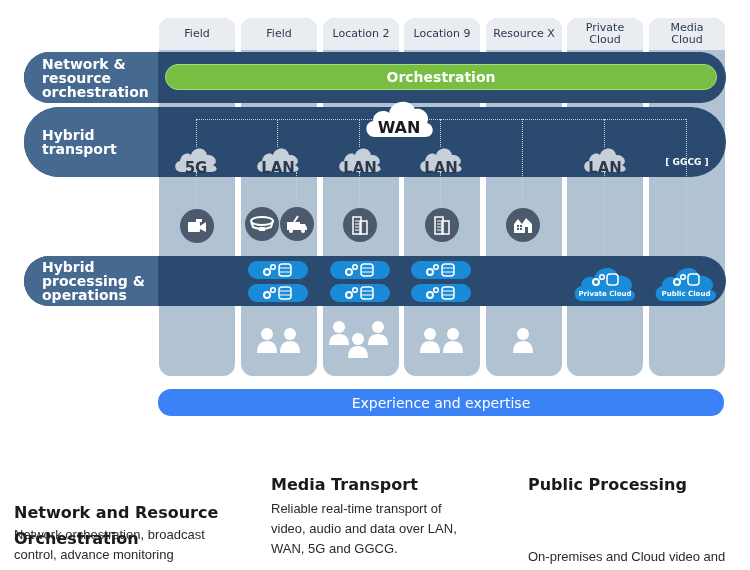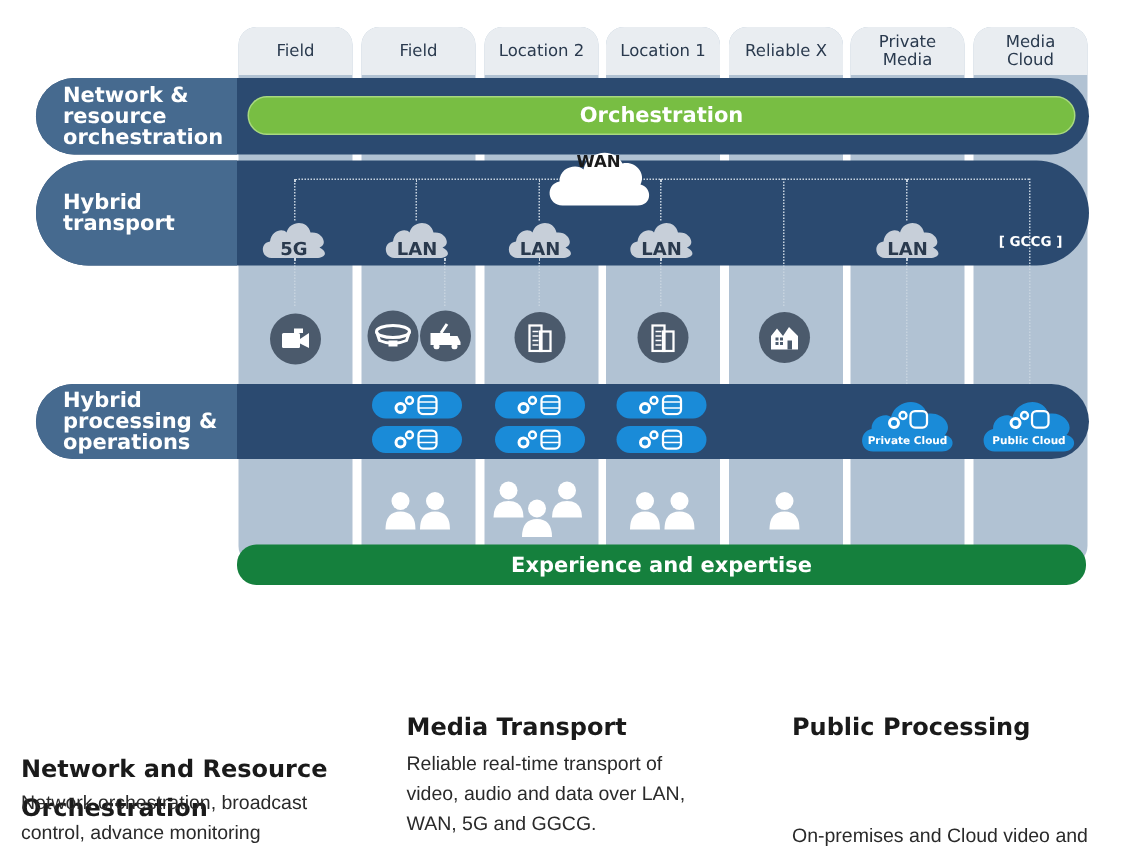--- a/index.html
+++ b/index.html
@@ -5,50 +5,50 @@
   html, body { margin:0; padding:0; background:#ffffff; }
   body { width:750px; height:570px; position:relative; overflow:hidden; font-family:"DejaVu Sans", sans-serif; }
   .abs { position:absolute; }
   .col { position:absolute; top:18px; height:358px; width:76px; background:#b1c2d3; border-radius:12px; }
   .col-head { position:absolute; left:0; right:0; top:0; height:32px; background:#e9edf1; border-radius:12px 12px 0 0; display:flex; align-items:center; justify-content:center; text-align:center; font-size:11px; line-height:12px; color:#2a3a4e; white-space:pre-line; }
   .band { position:absolute; left:24px; background:#2b4a70; }
   .band-label-bg { position:absolute; left:24px; width:134px; background:#466a8f; }
   .band-label { position:absolute; left:42px; color:#ffffff; font-weight:bold; font-size:14px; line-height:14px; white-space:pre-line; }
   .orch { position:absolute; left:165px; top:64px; width:552px; height:26px; background:#78be43; border-radius:13px; border:1px solid #a8d97f; color:#fff; font-weight:bold; font-size:14px; display:flex; align-items:center; justify-content:center; box-sizing:border-box; }
   .cloud { position:absolute; }
-  .cloud-text { position:absolute; left:0; right:0; text-align:center; font-weight:bold; font-size:12px; color:#2a3a4e; }
+  .cloud-text { position:absolute; left:0; right:0; text-align:center; font-weight:bold; font-size:15px; color:#2a3a4e; }
   .iconcirc { position:absolute; width:34px; height:34px; border-radius:50%; background:#4b5a6c; display:flex; align-items:center; justify-content:center; }
   .pill { position:absolute; width:60px; height:18px; background:#1a8bd8; border-radius:9px; display:flex; align-items:center; justify-content:center; }
-  .exp { position:absolute; left:158px; top:363px; width:566px; height:27px; background:#15803d; border-radius:13px; color:#fff; font-weight:bold; font-size:14px; display:flex; align-items:center; justify-content:center; }
+  .exp { position:absolute; left:158px; top:389px; width:566px; height:27px; background:#3b82f6; border-radius:13px; color:#fff; font-weight:normal; font-size:14px; display:flex; align-items:center; justify-content:center; }
   .sec-title { position:absolute; font-family:"DejaVu Sans", sans-serif; font-weight:bold; font-size:16px; line-height:26px; color:#1a1a1a; }
   .sec-body { position:absolute; font-family:"Liberation Sans", sans-serif; font-size:13px; line-height:20px; color:#2a2a2a; }
   .dot-v { position:absolute; width:0; border-left:1.5px dotted #c7d3df; }
   .dot-h { position:absolute; height:0; border-top:1.5px dotted #c7d3df; }
 </style>
 </head>
 <body>
 
 <div class="col" style="left:159px;">
     <div class="col-head">Field</div>
   </div>
 <div class="col" style="left:241px;">
     <div class="col-head">Field</div>
   </div>
 <div class="col" style="left:323px;">
     <div class="col-head">Location 2</div>
   </div>
 <div class="col" style="left:404px;">
-    <div class="col-head">Location 1</div>
+    <div class="col-head">Location 9</div>
   </div>
 <div class="col" style="left:486px;">
-    <div class="col-head">Reliable X</div>
+    <div class="col-head">Resource X</div>
   </div>
 <div class="col" style="left:567px;">
     <div class="col-head">Private
-Media</div>
+Cloud</div>
   </div>
 <div class="col" style="left:649px;">
     <div class="col-head">Media
 Cloud</div>
   </div>
 
 <div class="band" style="top:52px; width:702px; height:51px; border-radius:26px;"></div>
 <div class="band-label-bg" style="top:52px; height:51px; border-radius:26px 0 0 26px;"></div>
 <div class="band-label" style="top:57px;">Network &amp;
 resource
@@ -71,21 +71,21 @@
 <div class="dot-v" style="left:196px; top:172px; height:32px;"></div>
 <div class="dot-v" style="left:296px; top:172px; height:32px;"></div>
 <div class="dot-v" style="left:359px; top:172px; height:32px;"></div>
 <div class="dot-v" style="left:440px; top:172px; height:32px;"></div>
 <div class="dot-v" style="left:604px; top:172px; height:92px;"></div>
 
 <div class="cloud" style="left:361px; top:93px; width:76px; height:46px;">
   <svg width="76" height="46" viewBox="0 0 76 46">
       <path d="M14 44 C4 44 2 30 12 28 C12 18 24 16 28 20 C30 8 48 4 54 16 C62 14 70 22 66 30 C74 32 74 44 64 44 Z" fill="#ffffff"></path>
     </svg>
-  <div class="cloud-text" style="top:8px; font-size:11px; color:#1a1a1a;">WAN</div>
+  <div class="cloud-text" style="top:25px; font-size:16px; color:#1a1a1a;">WAN</div>
 </div>
 
 <div class="cloud" style="left:173px; top:143px; width:46px; height:30px;">
   <svg width="46" height="30" viewBox="0 0 46 30">
       <path d="M8 29 C1 29 0 19 7 18 C8 10 16 9 18 12 C20 4 32 3 34 12 C42 11 46 20 40 22 C46 25 44 29 38 29 Z" fill="#c7cfd9"></path>
     </svg>
   <div class="cloud-text" style="top:16px;">5G</div>
 </div>
 <div class="cloud" style="left:255px; top:143px; width:46px; height:30px;">
   <svg width="46" height="30" viewBox="0 0 46 30">
@@ -104,21 +104,21 @@
       <path d="M8 29 C1 29 0 19 7 18 C8 10 16 9 18 12 C20 4 32 3 34 12 C42 11 46 20 40 22 C46 25 44 29 38 29 Z" fill="#c7cfd9"></path>
     </svg>
   <div class="cloud-text" style="top:16px;">LAN</div>
 </div>
 <div class="cloud" style="left:582px; top:143px; width:46px; height:30px;">
   <svg width="46" height="30" viewBox="0 0 46 30">
       <path d="M8 29 C1 29 0 19 7 18 C8 10 16 9 18 12 C20 4 32 3 34 12 C42 11 46 20 40 22 C46 25 44 29 38 29 Z" fill="#c7cfd9"></path>
     </svg>
   <div class="cloud-text" style="top:16px;">LAN</div>
 </div>
-<div class="abs" style="left:659px; top:157px; width:56px; text-align:center; font-weight:bold; font-size:9px; color:#ffffff;">[ GCCG ]</div>
+<div class="abs" style="left:659px; top:157px; width:56px; text-align:center; font-weight:bold; font-size:9px; color:#ffffff;">[ GGCG ]</div>
 
 <div class="iconcirc" style="left:180px; top:209px;">
   <svg width="20" height="16" viewBox="0 0 20 16">
       <rect x="1" y="4" width="12" height="10" rx="1" fill="#fff"></rect>
       <polygon points="13,8 19,4 19,14 13,11" fill="#fff"></polygon>
       <rect x="9" y="1" width="6" height="3" fill="#fff"></rect>
     </svg>
 </div>
 <div class="iconcirc" style="left:245px; top:207px;">
   <svg width="24" height="16" viewBox="0 0 24 16">

